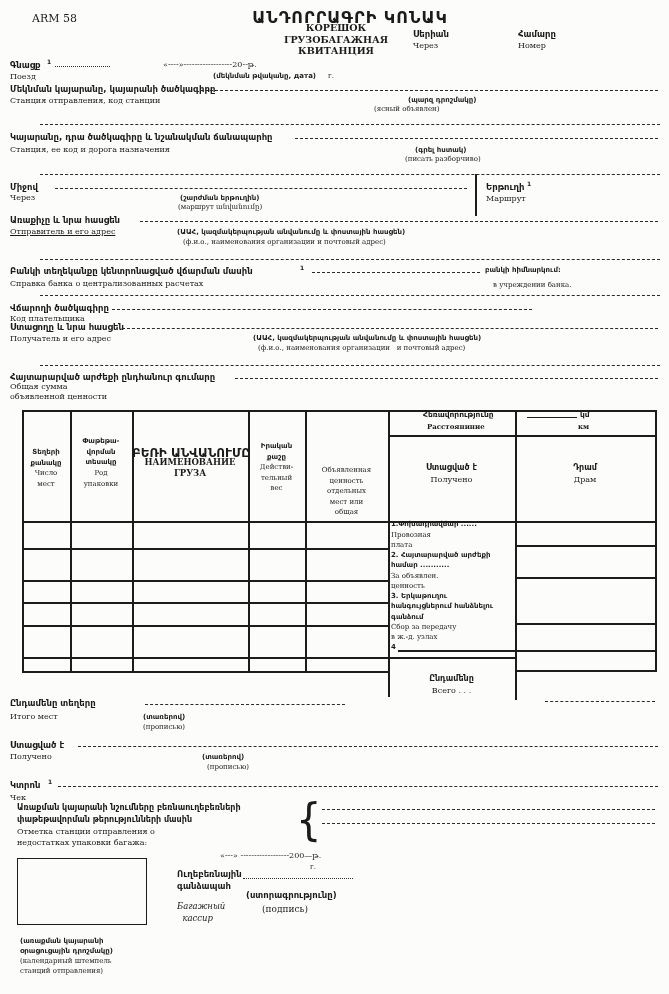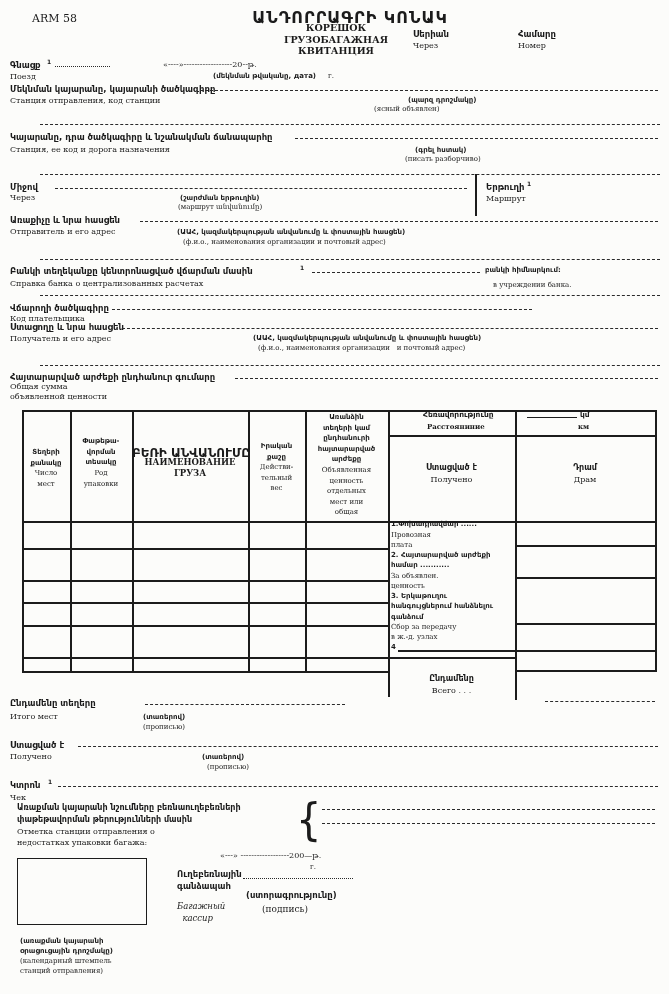--- a/index.html
+++ b/index.html
@@ -76,21 +76,21 @@
   <div class="dash" style="left:55px;top:188px;width:412px;"></div>
   <span class="t hy" style="left:486px;top:182px;">Երթուղի</span>
   <span class="t hy sup" style="left:527px;top:180px;">1</span>
   <span class="t ru" style="left:486px;top:194px;">Маршрут</span>
   <span class="t ru" style="left:10px;top:193px;">Через</span>
   <span class="t hy h7" style="left:180px;top:194px;">(շարժման երթուղին)</span>
   <span class="t ru r7" style="left:178px;top:203px;">(маршрут անվանումը)</span>
 
   <span class="t hy" style="left:10px;top:215px;">Առաքիչը և նրա հասցեն</span>
   <div class="dash" style="left:140px;top:221px;width:518px;"></div>
-  <span class="t ru" style="left:10px;top:227px;">Отправитель и его адрес</span>
+  <span class="t ru" style="left:10px;top:227px;text-decoration:underline;">Отправитель и его адрес</span>
   <span class="t hy h7" style="left:177px;top:228px;">(ԱԱՀ, կազմակերպության անվանումը և փոստային հասցեն)</span>
   <span class="t ru r7" style="left:183px;top:238px;">(ф.и.о., наименования организации и почтовый адрес)</span>
 
   <div class="dash" style="left:40px;top:259px;width:620px;"></div>
 
   <span class="t hy" style="left:10px;top:266px;">Բանկի տեղեկանքը կենտրոնացված վճարման մասին</span>
   <span class="t hy sup" style="left:300px;top:264px;">1</span>
   <div class="dash" style="left:312px;top:272px;width:168px;"></div>
   <span class="t hy h7" style="left:485px;top:266px;">բանկի հիմնարկում:</span>
   <span class="t ru" style="left:10px;top:279px;">Справка банка о централизованных расчетах</span>
@@ -153,25 +153,20 @@
   <span class="t hy ctr" style="left:132px;top:446px;width:96px;font-size:12px;">ԲԵՌԻ ԱՆՎԱՆՈՒՄԸ</span>
   <span class="t ru b ctr lh105" style="left:132px;top:457px;width:116px;font-size:8.5px;">НАИМЕНОВАНИЕ
 ГРУЗА</span>
 
   <span class="t hy f7 ctr lh105" style="left:248px;top:441px;width:57px;">Իրական
 քաշը</span>
   <span class="t ru r7 ctr lh105" style="left:248px;top:462px;width:57px;">Действи-
 тельный
 вес</span>
 
-  <span class="t hy f7 ctr lh105" style="left:305px;top:412px;width:83px;">Առանձին
-տեղերի կամ
-ընդհանուրի
-հայտարարված
-արժեքը</span>
   <span class="t ru r7 ctr lh105" style="left:305px;top:465px;width:83px;">Объявленная
 ценность
 отдельных
 мест или
 общая</span>
 
   <span class="t hy f75" style="left:423px;top:410px;">Հեռավորությունը</span>
   <div class="dash" style="left:527px;top:417px;width:50px;border-top-style:solid;border-top-color:#1c1c1c;"></div>
   <span class="t hy f75" style="left:580px;top:410px;">կմ</span>
   <span class="t ru r7 b" style="left:427px;top:422px;">Расстояниние</span>

